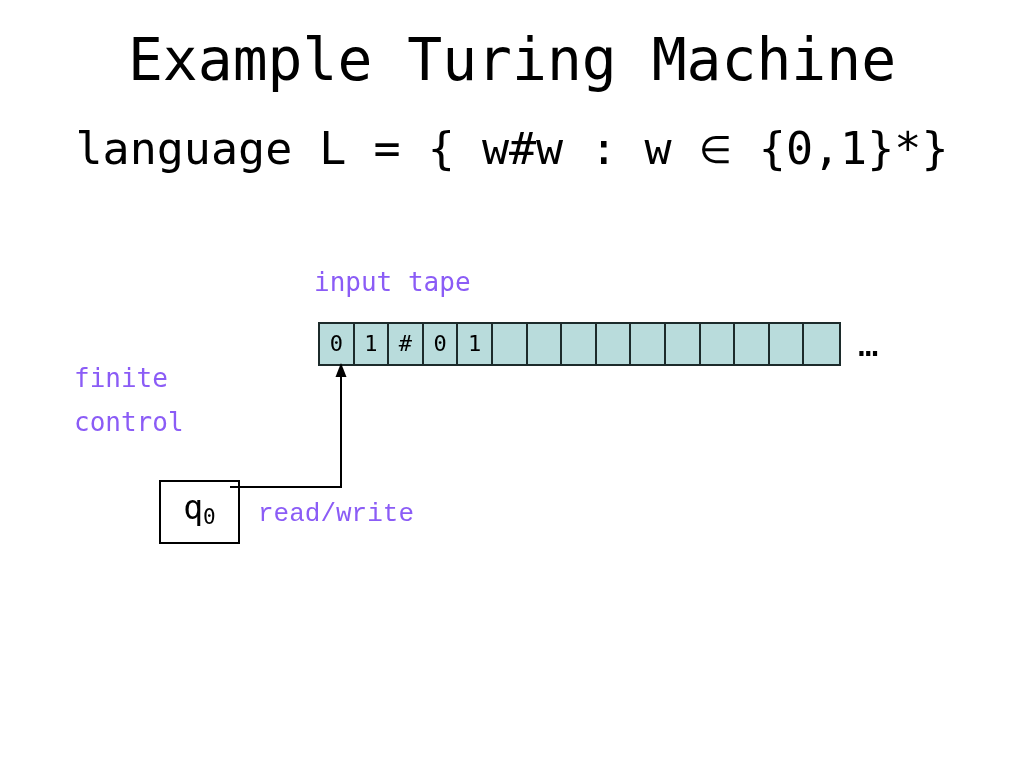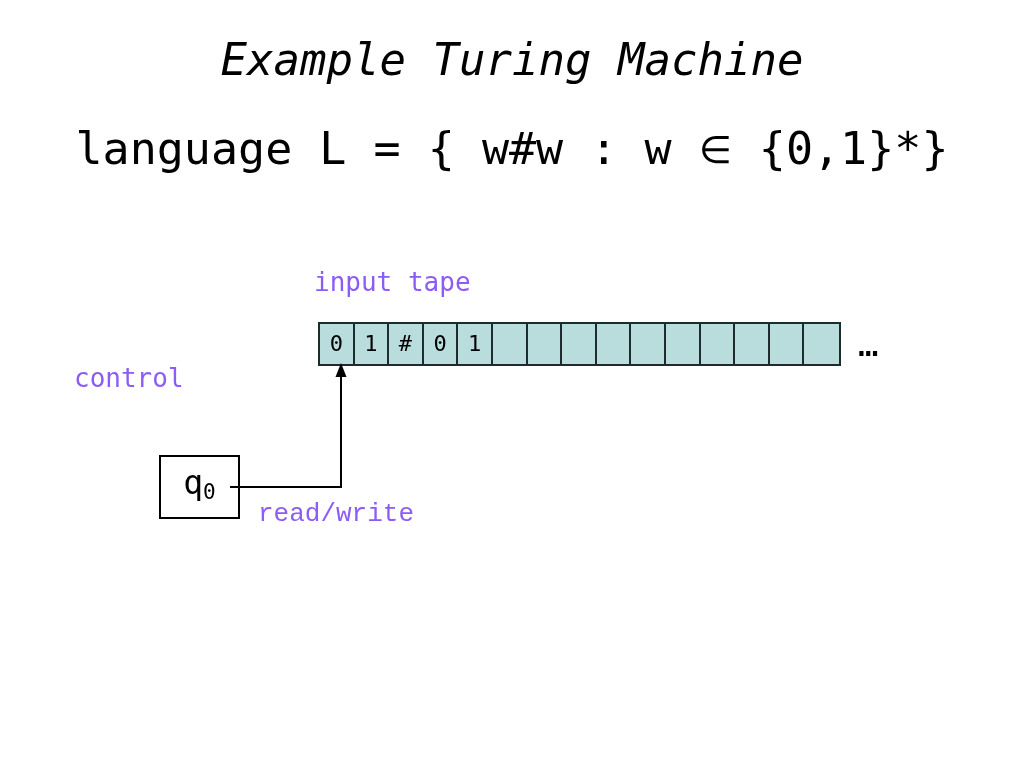--- a/index.html
+++ b/index.html
@@ -22,26 +22,25 @@
   }
 
   
   #slide-title {
     position: absolute;
     left: 0;
     top: 33px;
     width: 1024px;
     text-align: center;
     font-family: "DejaVu Sans Mono", "Liberation Mono", monospace;
-    font-size: 44px;
+    font-size: 58px;
     line-height: 54px;
     letter-spacing: 0px;
     color: #000000;
     white-space: pre;
-    font-style: italic;
   }
 
   
   #language-line {
     position: absolute;
     left: 0;
     top: 122px;
     width: 1024px;
     text-align: center;
     font-family: "DejaVu Sans Mono", "Liberation Mono", monospace;
@@ -122,21 +121,21 @@
     font-family: "DejaVu Sans Mono", "Liberation Mono", monospace;
     font-size: 34px;
     line-height: 34px;
     color: #000000;
   }
 
   
   #state-box {
     position: absolute;
     left: 159px;
-    top: 455px;
+    top: 480px;
     width: 81px;
     height: 64px;
     box-sizing: border-box;
     border: 2px solid #000000;
     background: #ffffff;
     display: flex;
     align-items: center;
     justify-content: center;
   }
   #state-label {
@@ -189,21 +188,21 @@
     <div class="tape-cell"></div>
     <div class="tape-cell"></div>
     <div class="tape-cell"></div>
     <div class="tape-cell"></div>
     <div class="tape-cell"></div>
     <div class="tape-cell"></div>
   </div>
 
   <div id="tape-ellipsis">…</div>
 
-  <div class="annotation" id="label-finite-control"><span class="line">control</span></div>
+  <div class="annotation" id="label-finite-control"><span class="line">finite</span><span class="line">control</span></div>
 
   <div id="state-box">
     <div id="state-label"><span>q</span><sub>0</sub></div>
   </div>
 
   <svg id="head-connector" width="130" height="145" viewBox="0 0 130 145">
     <path d="M 0 132 L 111 132 L 111 20" fill="none" stroke="#000000" stroke-width="2"></path>
     <path d="M 111 8 L 105.5 22 L 116.5 22 Z" fill="#000000"></path>
   </svg>
 

